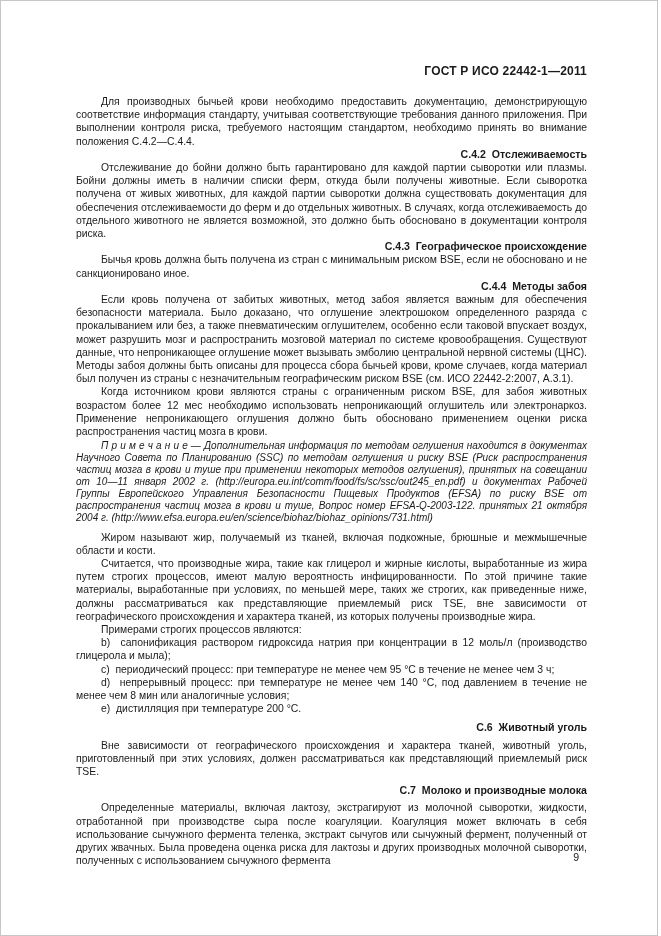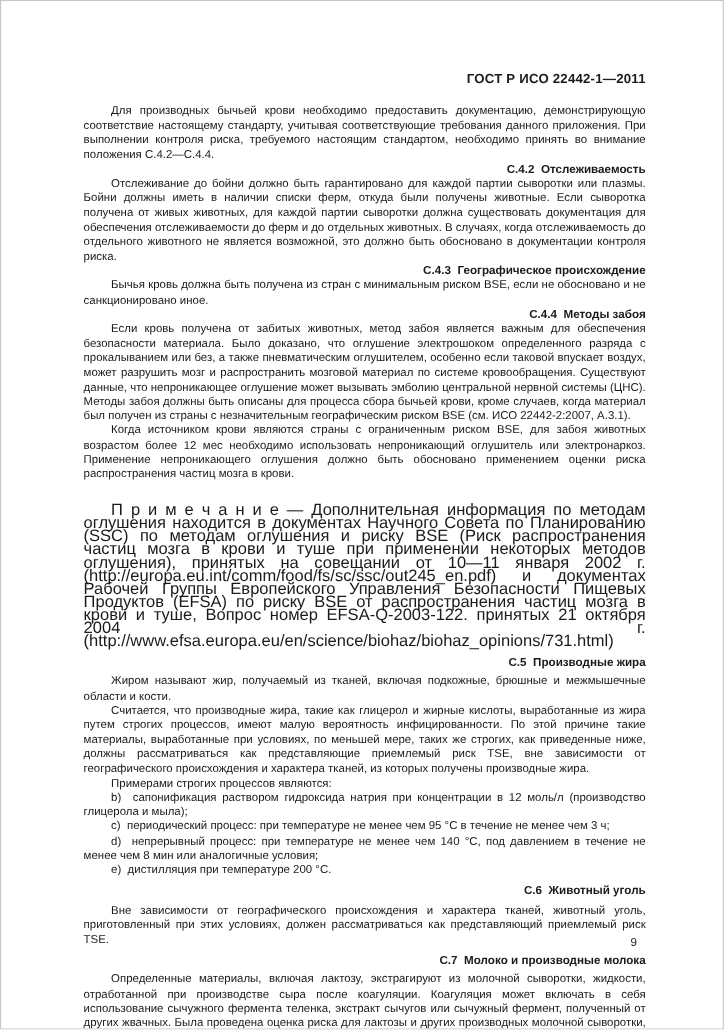--- a/index.html
+++ b/index.html
@@ -49,52 +49,52 @@
     font-size: 10.6px;
     line-height: 13.2px;
     text-indent: 25px;
     text-align: right;
   }
   .block.h2 {
     margin-top: 6px;
     margin-bottom: 4px;
   }
   .block.note {
-    font-size: 15px;
+    font-size: 10px;
     line-height: 11.9px;
     text-indent: 25px;
-    margin-top: 20px;
+    margin-top: 2px;
     margin-bottom: 7px;
+    font-style: italic;
   }
   .page-number {
     position: absolute;
     top: 850px;
     left: 75px;
     width: 503px;
     text-align: right;
     font-size: 10.5px;
   }
 </style>
 </head>
 <body>
 
 <div class="page">
   <div class="running-header">ГОСТ Р ИСО 22442-1—2011</div>
 
   <div class="doc-body" id="doc-body">
-      <div class="block p">Для производных бычьей крови необходимо предоставить документацию, демонстрирующую соответствие настоящему стандарту, учитывая соответствующие требования данного приложения. При выполнении контроля риска, требуемого настоящим стандартом, необходимо принять во внимание положения С.4.2—С.4.4.</div>
+      <div class="block p">Для производных бычьей крови необходимо предоставить документацию, демонстрирующую соответствие информация стандарту, учитывая соответствующие требования данного приложения. При выполнении контроля риска, требуемого настоящим стандартом, необходимо принять во внимание положения С.4.2—С.4.4.</div>
       <div class="block h3">С.4.2&nbsp; Отслеживаемость</div>
       <div class="block p">Отслеживание до бойни должно быть гарантировано для каждой партии сыворотки или плазмы. Бойни должны иметь в наличии списки ферм, откуда были получены животные. Если сыворотка получена от живых животных, для каждой партии сыворотки должна существовать документация для обеспечения отслеживаемости до ферм и до отдельных животных. В случаях, когда отслеживаемость до отдельного животного не является возможной, это должно быть обосновано в документации контроля риска.</div>
       <div class="block h3">С.4.3&nbsp; Географическое происхождение</div>
       <div class="block p">Бычья кровь должна быть получена из стран с минимальным риском BSE, если не обосновано и не санкционировано иное.</div>
       <div class="block h3">С.4.4&nbsp; Методы забоя</div>
       <div class="block p">Если кровь получена от забитых животных, метод забоя является важным для обеспечения безопасности материала. Было доказано, что оглушение электрошоком определенного разряда с прокалыванием или без, а также пневматическим оглушителем, особенно если таковой впускает воздух, может разрушить мозг и распространить мозговой материал по системе кровообращения. Существуют данные, что непроникающее оглушение может вызывать эмболию центральной нервной системы (ЦНС). Методы забоя должны быть описаны для процесса сбора бычьей крови, кроме случаев, когда материал был получен из страны с незначительным географическим риском BSE (см. ИСО 22442-2:2007, А.3.1).</div>
       <div class="block p">Когда источником крови являются страны с ограниченным риском BSE, для забоя животных возрастом более 12 мес необходимо использовать непроникающий оглушитель или электронаркоз. Применение непроникающего оглушения должно быть обосновано применением оценки риска распространения частиц мозга в крови.</div>
       <div class="block note">П р и м е ч а н и е — Дополнительная информация по методам оглушения находится в документах Научного Совета по Планированию (SSC) по методам оглушения и риску BSE (Риск распространения частиц мозга в крови и туше при применении некоторых методов оглушения), принятых на совещании от 10—11 января 2002 г. (http://europa.eu.int/comm/food/fs/sc/ssc/out245_en.pdf) и документах Рабочей Группы Европейского Управления Безопасности Пищевых Продуктов (EFSA) по риску BSE от распространения частиц мозга в крови и туше, Вопрос номер EFSA-Q-2003-122. принятых 21 октября 2004 г. (http://www.efsa.europa.eu/en/science/biohaz/biohaz_opinions/731.html)</div>
-      <div class="block h2">С.5&nbsp; Производные жира</div>
       <div class="block p">Жиром называют жир, получаемый из тканей, включая подкожные, брюшные и межмышечные области и кости.</div>
       <div class="block p">Считается, что производные жира, такие как глицерол и жирные кислоты, выработанные из жира путем строгих процессов, имеют малую вероятность инфицированности. По этой причине такие материалы, выработанные при условиях, по меньшей мере, таких же строгих, как приведенные ниже, должны рассматриваться как представляющие приемлемый риск TSE, вне зависимости от географического происхождения и характера тканей, из которых получены производные жира.</div>
       <div class="block p">Примерами строгих процессов являются:</div>
       <div class="block li">b)&nbsp; сапонификация раствором гидроксида натрия при концентрации в 12 моль/л (производство глицерола и мыла);</div>
       <div class="block li">c)&nbsp; периодический процесс: при температуре не менее чем 95 °С в течение не менее чем 3 ч;</div>
       <div class="block li">d)&nbsp; непрерывный процесс: при температуре не менее чем 140 °С, под давлением в течение не менее чем 8 мин или аналогичные условия;</div>
       <div class="block li">e)&nbsp; дистилляция при температуре 200 °С.</div>
       <div class="block h2">С.6&nbsp; Животный уголь</div>
       <div class="block p">Вне зависимости от географического происхождения и характера тканей, животный уголь, приготовленный при этих условиях, должен рассматриваться как представляющий приемлемый риск TSE.</div>
       <div class="block h2">С.7&nbsp; Молоко и производные молока</div>

